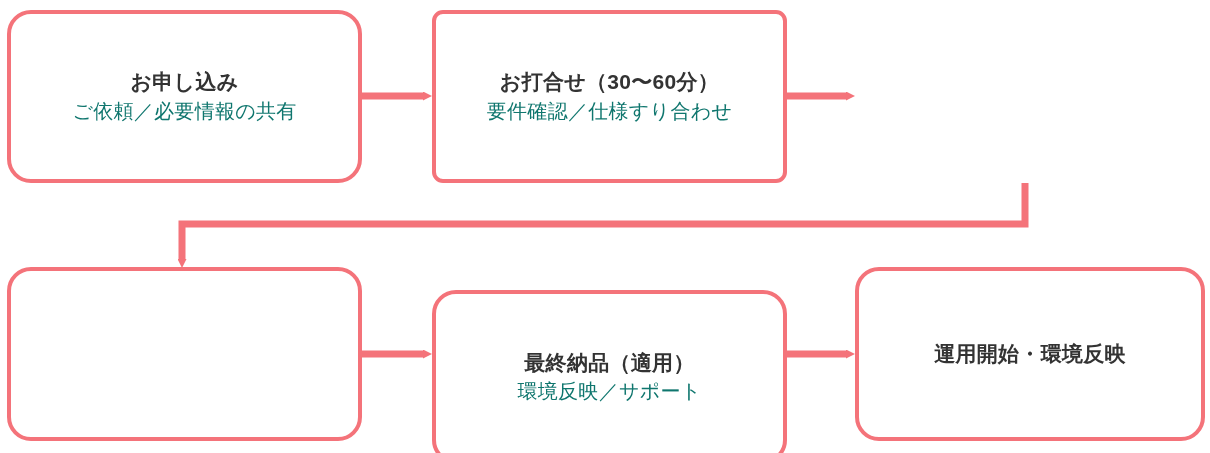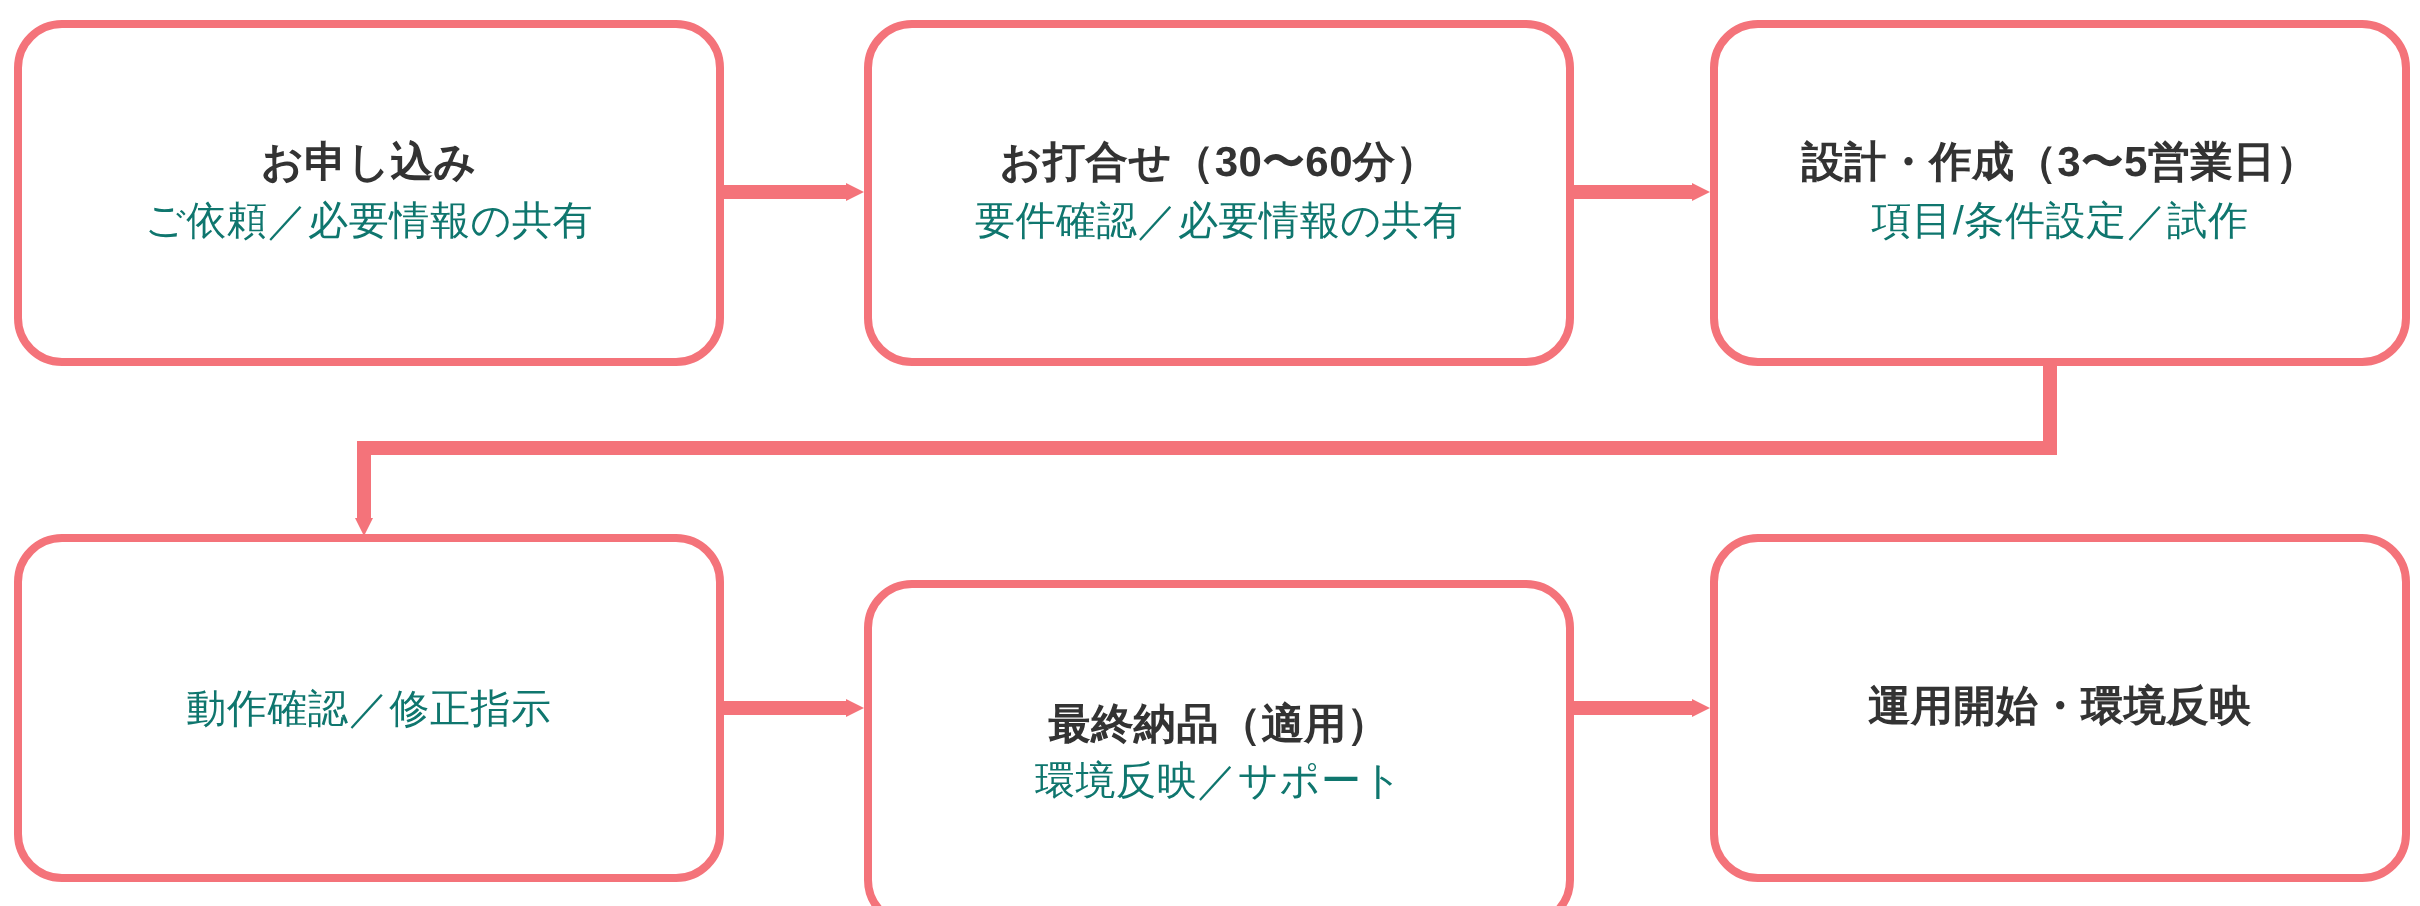--- a/index.html
+++ b/index.html
@@ -49,21 +49,21 @@
   .node-subtitle {
     color: #0f766e;
     font-weight: normal;
     font-size: 20px;
     line-height: 1.34;
     letter-spacing: 0.3px;
     margin-top: 2px;
   }
   
   #node-1 { left: 7px;   top: 10px;  width: 355px; height: 173px; }
-  #node-2 { left: 432px; top: 10px;  width: 355px; height: 173px; }
+  #node-2 { left: 432px; top: 10px;  width: 355px; height: 173px; border-radius: 11px; }
   #node-3 { left: 855px; top: 10px;  width: 350px; height: 173px; }
   
   #node-4 { left: 7px;   top: 267px; width: 355px; height: 174px; }
   #node-5 { left: 432px; top: 267px; width: 355px; height: 174px; margin-top: 23px; }
   #node-6 { left: 855px; top: 267px; width: 350px; height: 174px; }
 </style>
 </head>
 <body>
 
 <div id="flow-root">
@@ -89,30 +89,25 @@
     <line x1="787" y1="354" x2="846" y2="354" stroke="#f4737a" stroke-width="7" marker-end="url(#arrow-right)"></line>
   </svg>
 
   <div class="node" id="node-1">
     <div class="node-title">お申し込み</div>
     <div class="node-subtitle">ご依頼／必要情報の共有</div>
   </div>
 
   <div class="node" id="node-2">
     <div class="node-title">お打合せ（30〜60分）</div>
-    <div class="node-subtitle">要件確認／必要情報の共有</div>
+    <div class="node-subtitle">要件確認／仕様すり合わせ</div>
   </div>
 
-  <div class="node" id="node-3">
-    <div class="node-title">設計・作成（3〜5営業日）</div>
-    <div class="node-subtitle">項目/条件設定／試作</div>
-  </div>
 
   <div class="node" id="node-4">
-    <div class="node-subtitle">動作確認／修正指示</div>
   </div>
 
   <div class="node" id="node-5">
     <div class="node-title">最終納品（適用）</div>
     <div class="node-subtitle">環境反映／サポート</div>
   </div>
 
   <div class="node" id="node-6">
     <div class="node-title">運用開始・環境反映</div>
   </div>

